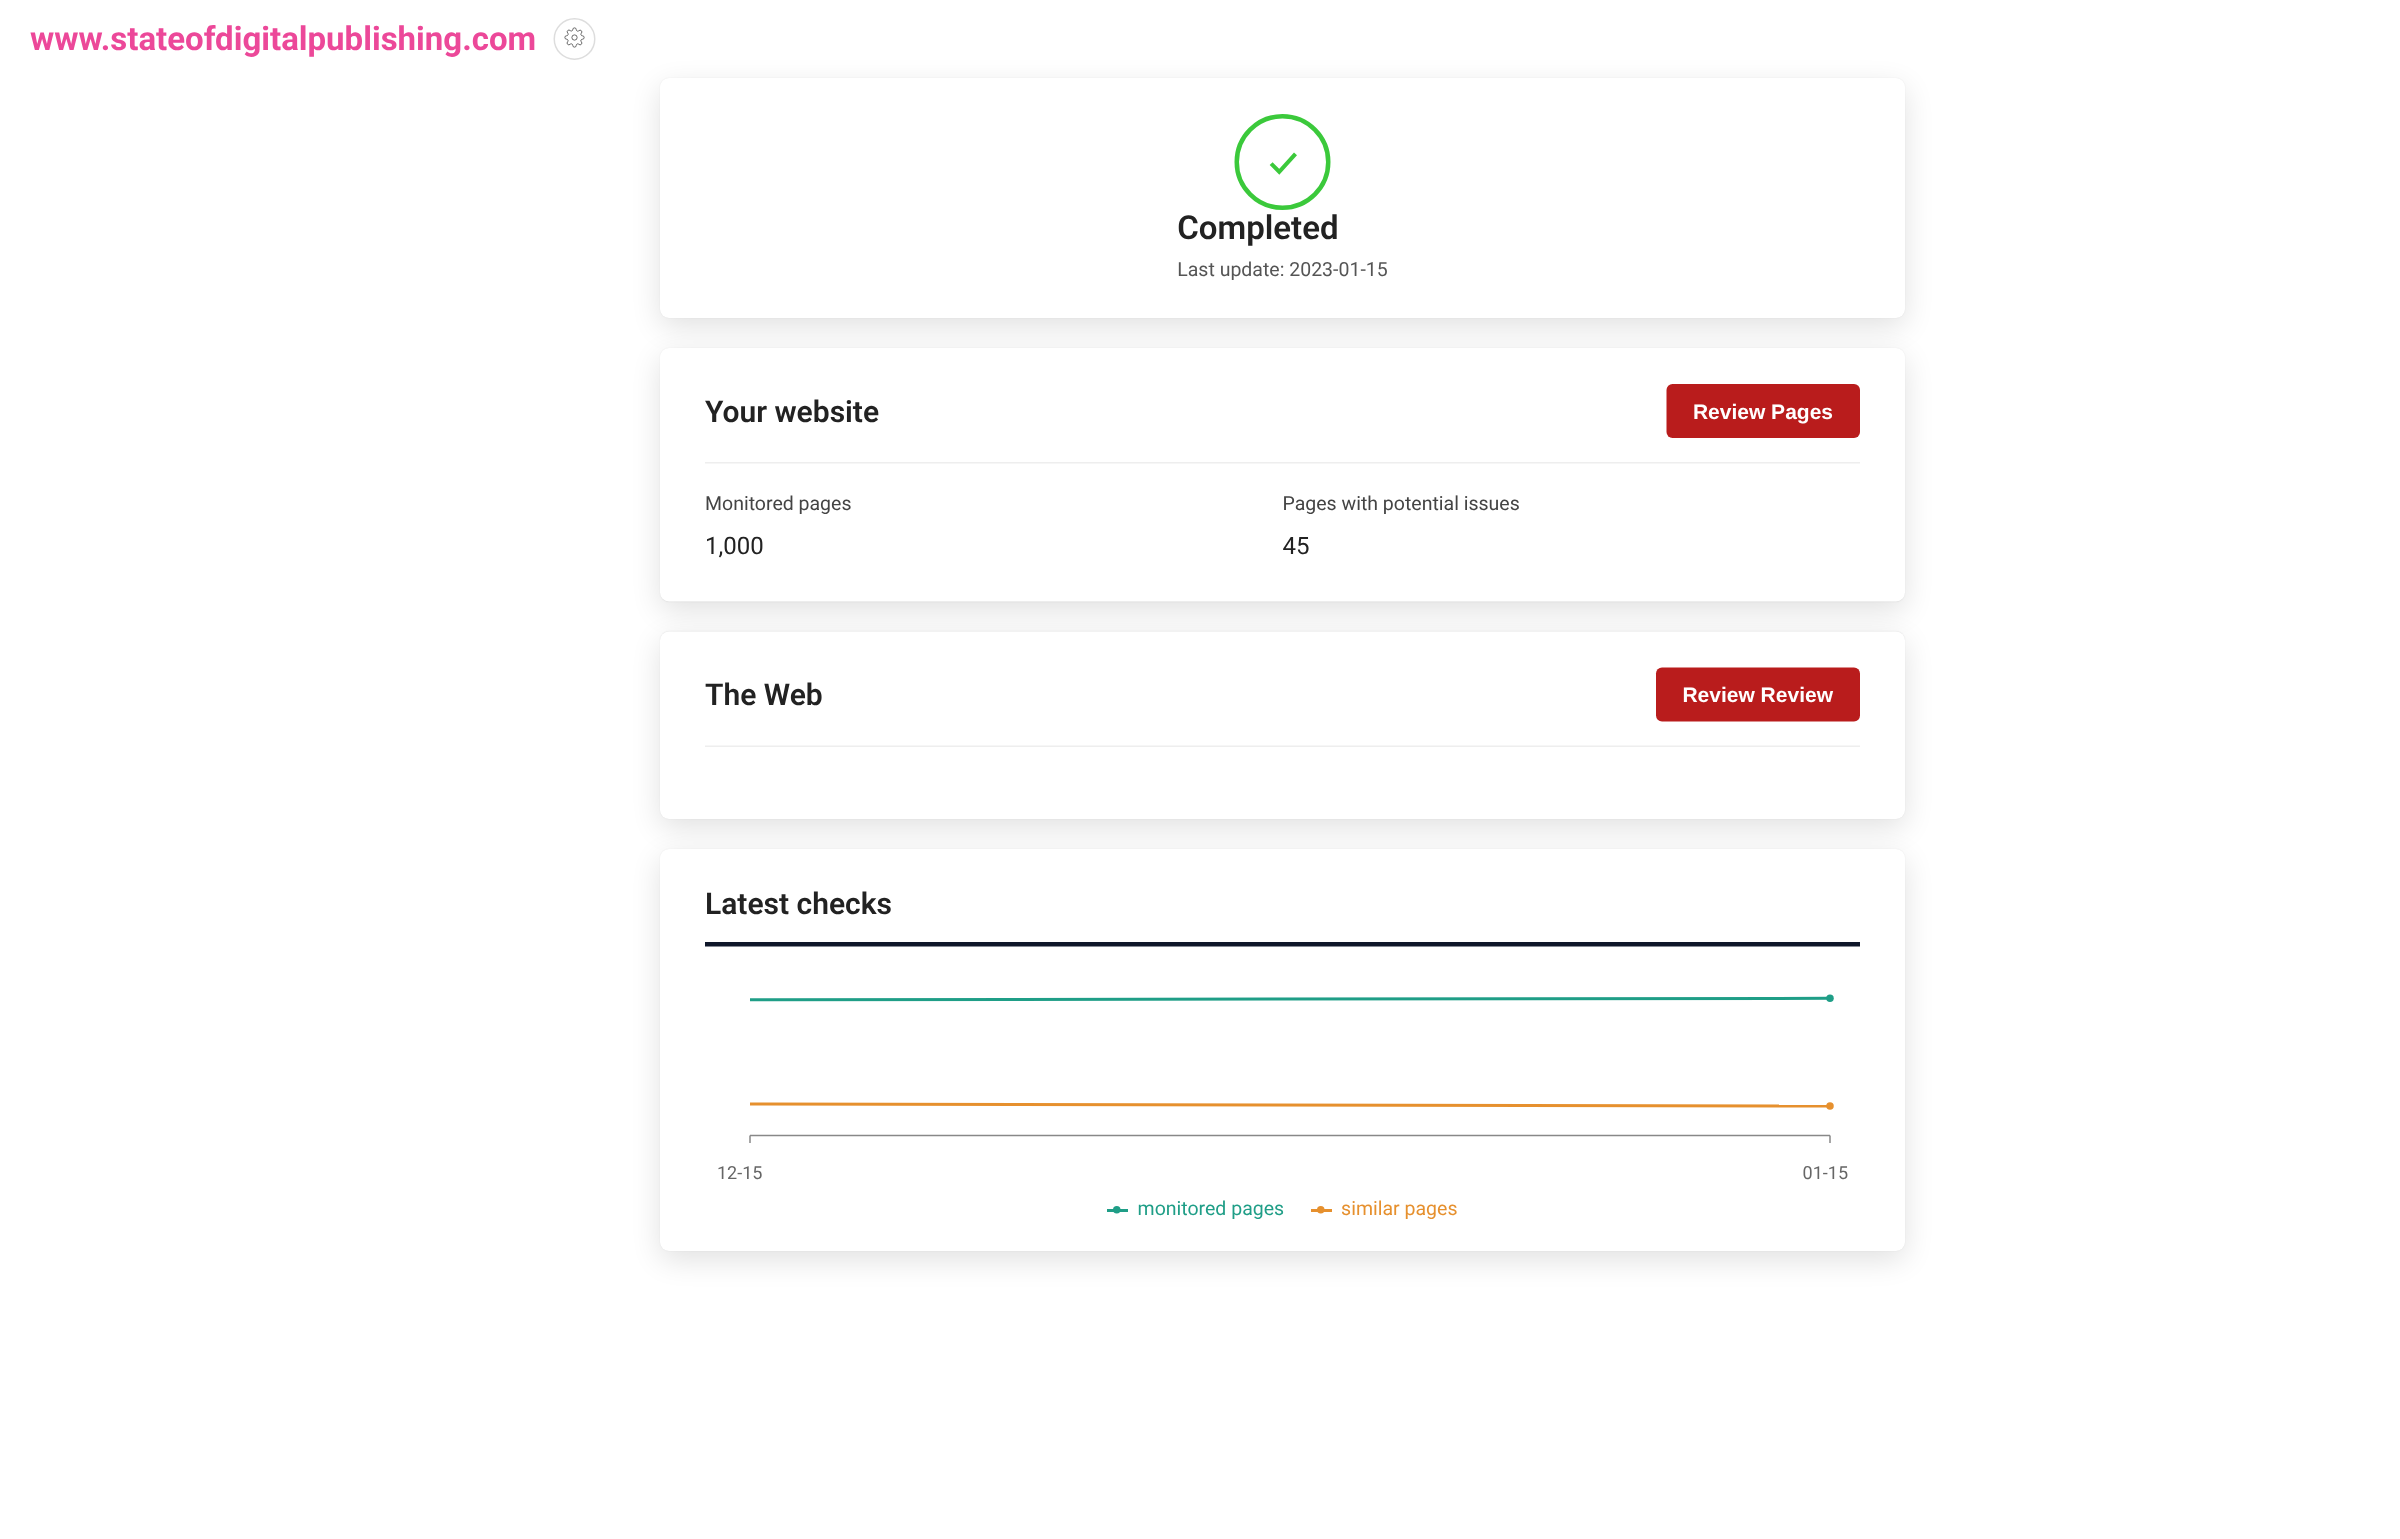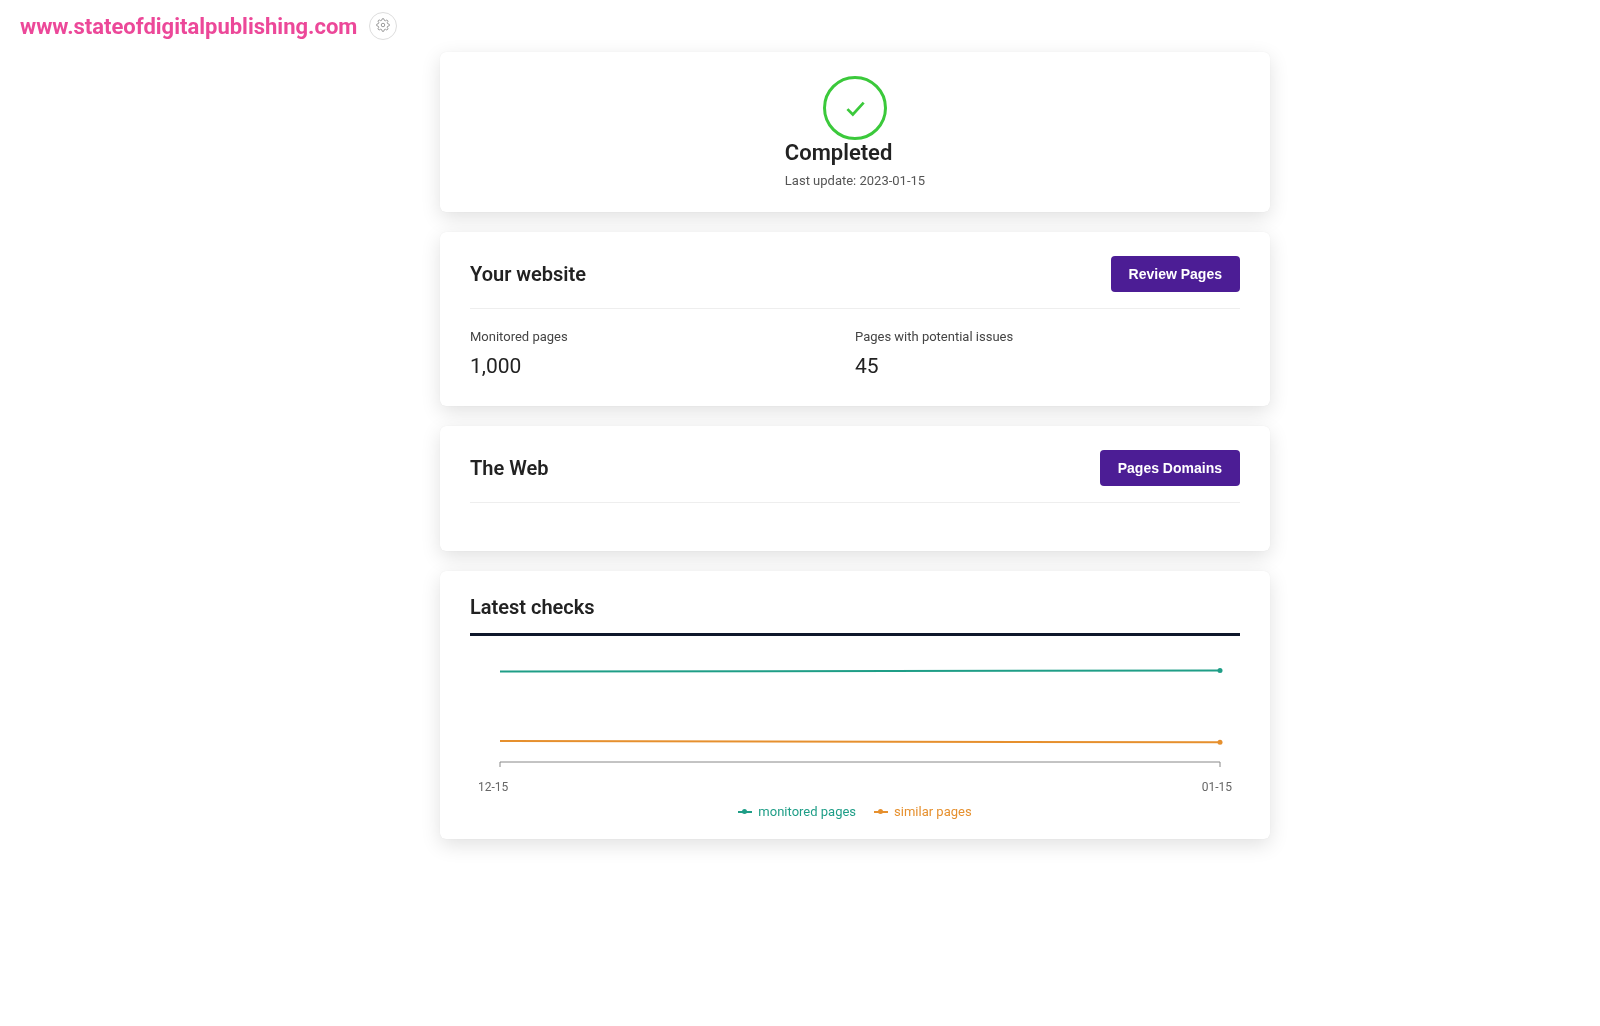--- a/index.html
+++ b/index.html
@@ -90,21 +90,21 @@
     align-items: center;
     padding-bottom: 16px;
     border-bottom: 1px solid #eee;
     margin-bottom: 20px;
   }
   .section-title {
     font-size: 20px;
     font-weight: 600;
   }
   .blue-btn {
-    background: #4c1d95;
+    background: #b91c1c;
     color: #fff;
     border: none;
     border-radius: 4px;
     padding: 10px 18px;
     font-size: 14px;
     font-weight: 700;
     cursor: pointer;
   }
   .stats-row {
     display: flex;
@@ -114,21 +114,21 @@
   }
   .stat-label {
     font-size: 13px;
     color: #444;
     margin-bottom: 10px;
     display: flex;
     align-items: center;
     gap: 4px;
   }
   .stat-value {
-    font-size: 21px;
+    font-size: 16px;
     font-weight: 400;
     color: #222;
   }
   .info-icon {
     display: inline-flex;
     width: 13px;
     height: 13px;
     border: 1px solid #888;
     border-radius: 50%;
     align-items: center;
@@ -234,21 +234,21 @@
       <div class="stat">
         <div class="stat-label">Pages with potential issues</div>
         <div class="stat-value">45</div>
       </div>
     </div>
   </div>
 
   <div class="card section-card">
     <div class="section-head">
       <div class="section-title">The Web</div>
-      <button class="blue-btn">Pages Domains</button>
+      <button class="blue-btn">Review Review</button>
     </div>
   </div>
 
   <div class="card chart-card">
     <div class="chart-head">
       <div class="section-title">Latest checks</div>
     </div>
     <div class="chart-wrap">
       <svg id="chart-svg" viewBox="0 0 770 120" width="100%" height="120">
           <path d="M30 106 L30 111 M30 106 L750 106 M750 106 L750 111" stroke="#888" stroke-width="1" fill="none"></path>

